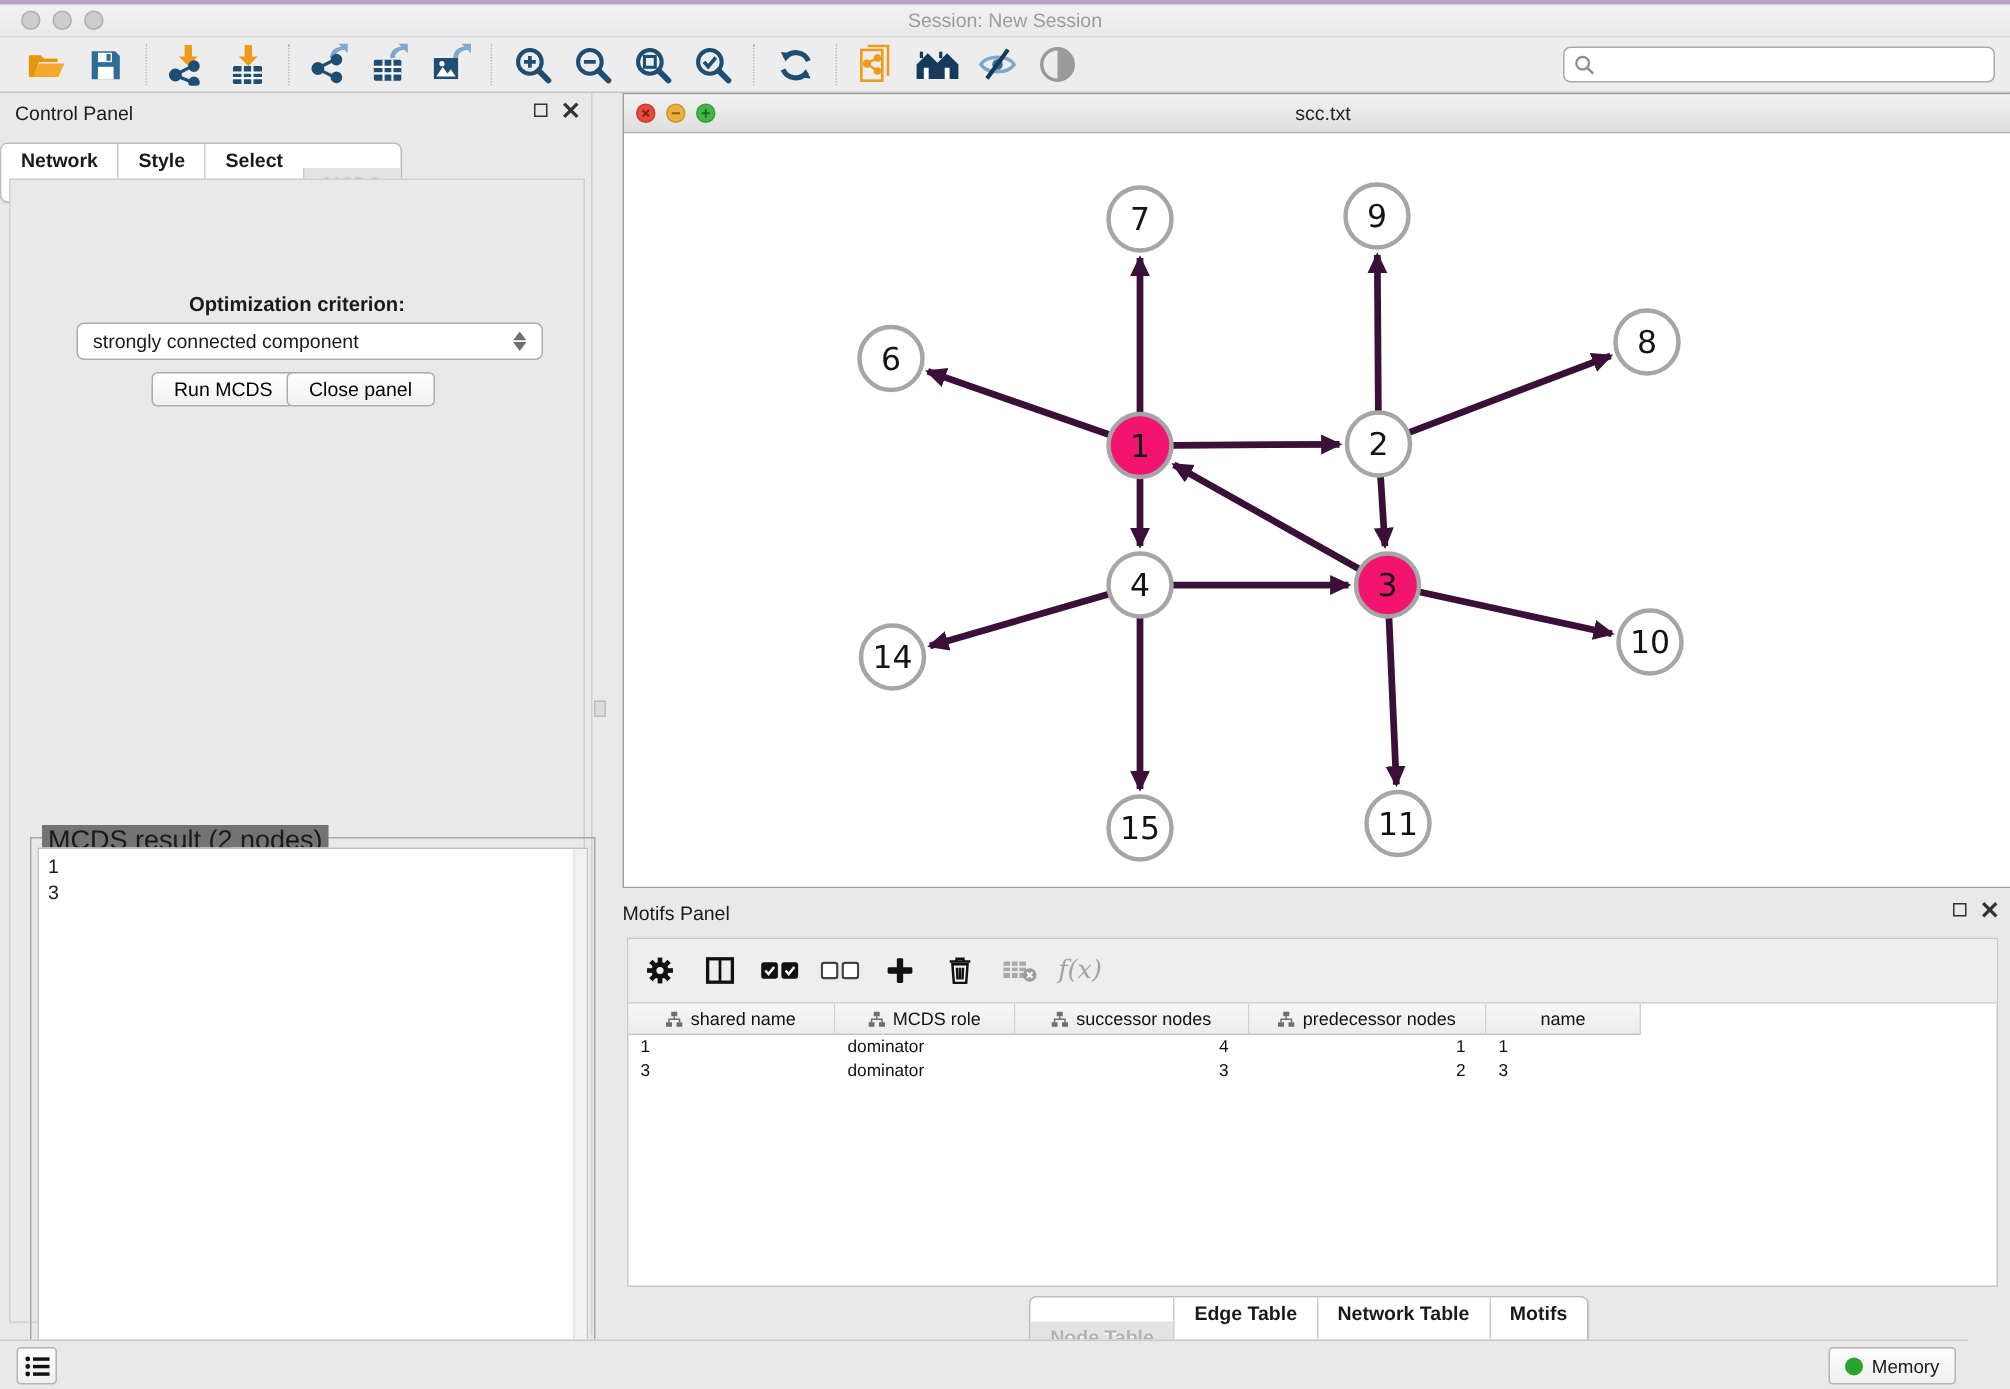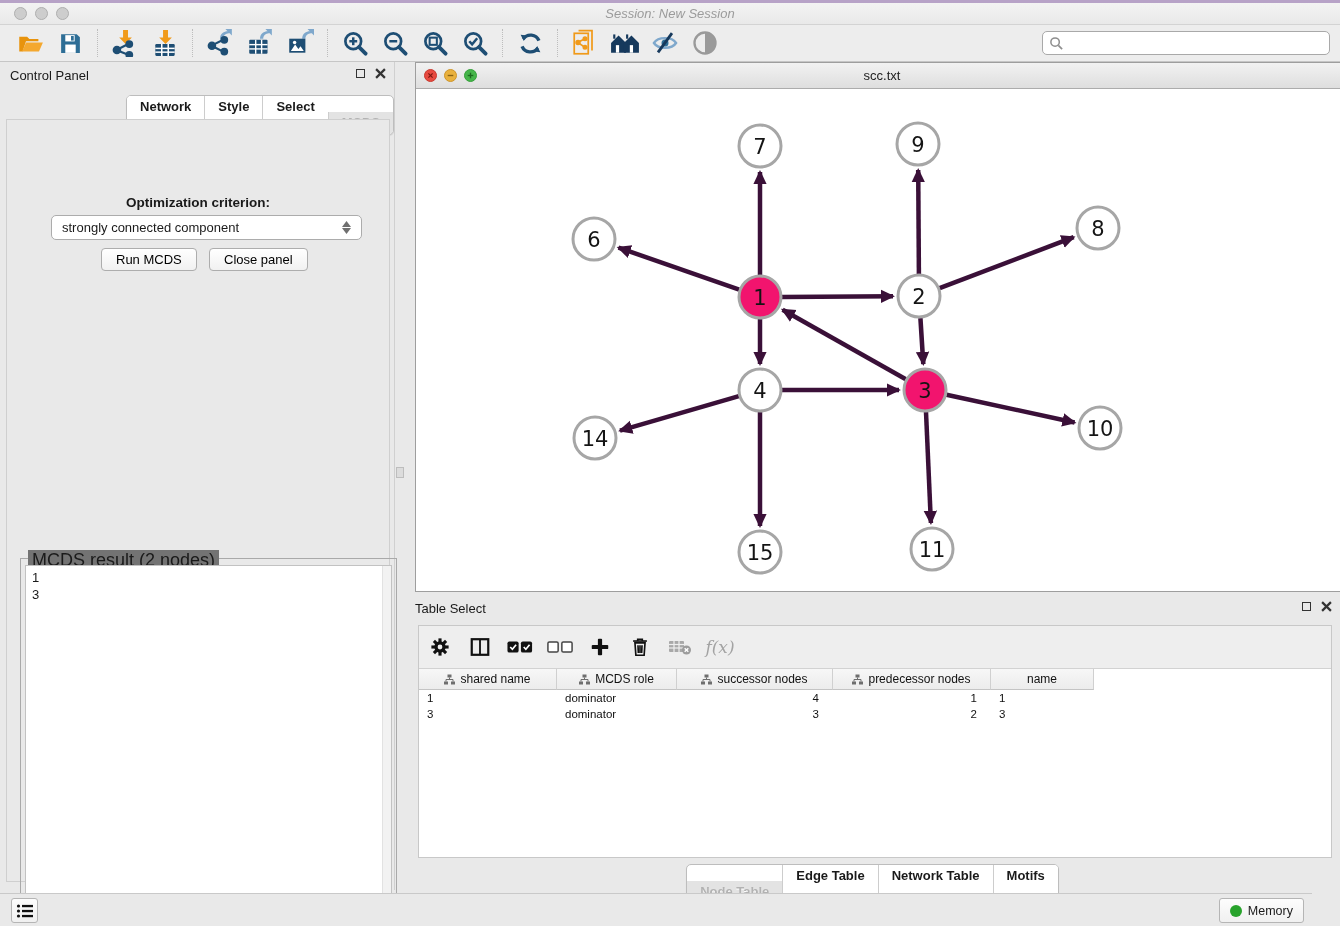--- a/index.html
+++ b/index.html
@@ -5,21 +5,21 @@
   * { margin:0; padding:0; box-sizing:border-box; }
   html,body { background:#555; }
   #app {
     position:relative; width:1340px; height:926px; overflow:hidden;
     background:#E9E9E9;
     font-family:"Liberation Sans","DejaVu Sans",sans-serif;
     color:#1a1a1a; font-size:13px;
   }
   
   #titlebar { position:absolute; left:0; top:0; width:1340px; height:25px;
-    background:linear-gradient(#F4F4F4,#E9E9E9); border-bottom:1px solid #D3D3D3;font-style:italic; }
+    background:linear-gradient(#F4F4F4,#E9E9E9); border-bottom:1px solid #D3D3D3; }
   #titlebar .purple-strip { position:absolute; left:0; top:0; width:100%; height:3px; background:#B7A2C7; }
   .lights { position:absolute; display:flex; gap:8px; }
   #titlebar .lights { left:14px; top:7px; }
   .light { width:13px; height:13px; border-radius:50%; position:relative; }
   .light.inactive { background:#CDCDCD; border:1px solid #AFAFAF; }
   .light .sym { position:absolute; left:0; top:0; width:100%; height:100%; }
   #app-title { position:absolute; left:0; right:0; top:6px; text-align:center; color:#9B9B9B; font-size:13px; }
   
   #main-toolbar { position:absolute; left:0; top:25px; width:1340px; height:37px;
     background:#EDEDED; border-bottom:1px solid #C6C6C6;
@@ -35,33 +35,33 @@
   #control-panel { position:absolute; left:0; top:62px; width:395px; height:828px; background:#E9E9E9; border-right:1px solid #D0D0D0; }
   .panel-head { position:absolute; left:0; top:0; width:100%; height:26px; }
   .panel-head .ptitle { position:absolute; left:10px; top:6px; font-size:13px; color:#1a1a1a; }
   .panel-head .pbtns { position:absolute; right:8px; top:6px; display:flex; gap:10px; align-items:center; }
   .seggroup { display:inline-flex; border:1px solid #BDBDBD; border-radius:5px; overflow:hidden;
     background:#fff; box-shadow:0 1px 1px rgba(0,0,0,0.10); }
   .seg { padding:3px 13px 4px; font-size:13px; font-weight:700; color:#1a1a1a;
     border-left:1px solid #CDCDCD; background:#fff; white-space:nowrap; }
   .seg:first-child { border-left:none; }
   .seg.active { background:#E3E3E3; color:#B2B2B2; text-shadow:0 1px 0 #fff;margin-top:16px; }
-  #cp-tabs-row { position:absolute; left:0; top:33px; width:100%; text-align:right; }
+  #cp-tabs-row { position:absolute; left:0; top:33px; width:100%; text-align:left; }
   #cp-content { position:absolute; left:6px; top:57px; width:384px; height:763px;
     background:#E9E9E9; border:1px solid #CFCFCF; }
   #opt-label { position:absolute; left:0; top:75px; width:100%; text-align:center; font-weight:700; font-size:13.5px; }
   #criterion-select { position:absolute; left:44px; top:95px; width:311px; height:25px;
     background:#fff; border:1px solid #ACACAC; border-radius:5px; display:flex; align-items:center;
     padding:0 10px; font-size:13px; }
   #criterion-select .stepper { margin-left:auto; display:flex; flex-direction:column; gap:1px; }
   .cp-btn { position:absolute; top:128px; height:23px; background:linear-gradient(#FFFFFF,#F1F1F1);
     border:1px solid #ADADAD; border-radius:4px; font-size:13px; text-align:center;
     font-family:"Liberation Sans",sans-serif; padding:0 14px; line-height:21px; }
   #run-mcds-btn { left:94px; }
-  #close-panel-btn { left:202px; }
+  #close-panel-btn { left:184px; }
   #mcds-groupbox { position:absolute; left:13px; top:438px; width:377px; height:373px;
     border:1px solid #A9A9A9; }
   #mcds-groupbox .gb-label { position:absolute; left:7px; top:-9px; background:#737373; padding:0 4px; font-size:18px; }
   #mcds-textarea { position:absolute; left:4px; top:6px; right:4px; bottom:4px; background:#fff;
     border:1px solid #C2C2C2; }
   #mcds-lines { position:absolute; left:6px; top:3px; white-space:pre; font-size:13px; line-height:17px; }
   #mcds-scroll { position:absolute; right:0; top:0; width:9px; height:100%; background:#F2F2F2; border-left:1px solid #E2E2E2; }
   
   .splitter-handle { position:absolute; background:#DCDCDC; border:1px solid #BDBDBD; }
   
@@ -425,21 +425,21 @@
           <g>
             <circle cx="516" cy="460" r="21" fill="#FFFFFF" stroke="#A6A6A6" stroke-width="3"></circle>
             <text x="516" y="460" text-anchor="middle" dy="7.5" class="graph-node-label">11</text>
           </g>
         </svg>
     </div>
   </div>
 
   <div id="table-panel">
     <div class="panel-head">
-      <span class="ptitle">Table Select</span>
+      <span class="ptitle">Motifs Panel</span>
       <span class="pbtns">
         <span class="float-icon"></span>
         <svg class="xicon" width="11" height="11" viewBox="0 0 10 10">
             <line x1="1" y1="1" x2="9" y2="9"></line>
             <line x1="9" y1="1" x2="1" y2="9"></line>
           </svg>
       </span>
     </div>
     <div id="tp-inner">
       <div id="tbl-header">

